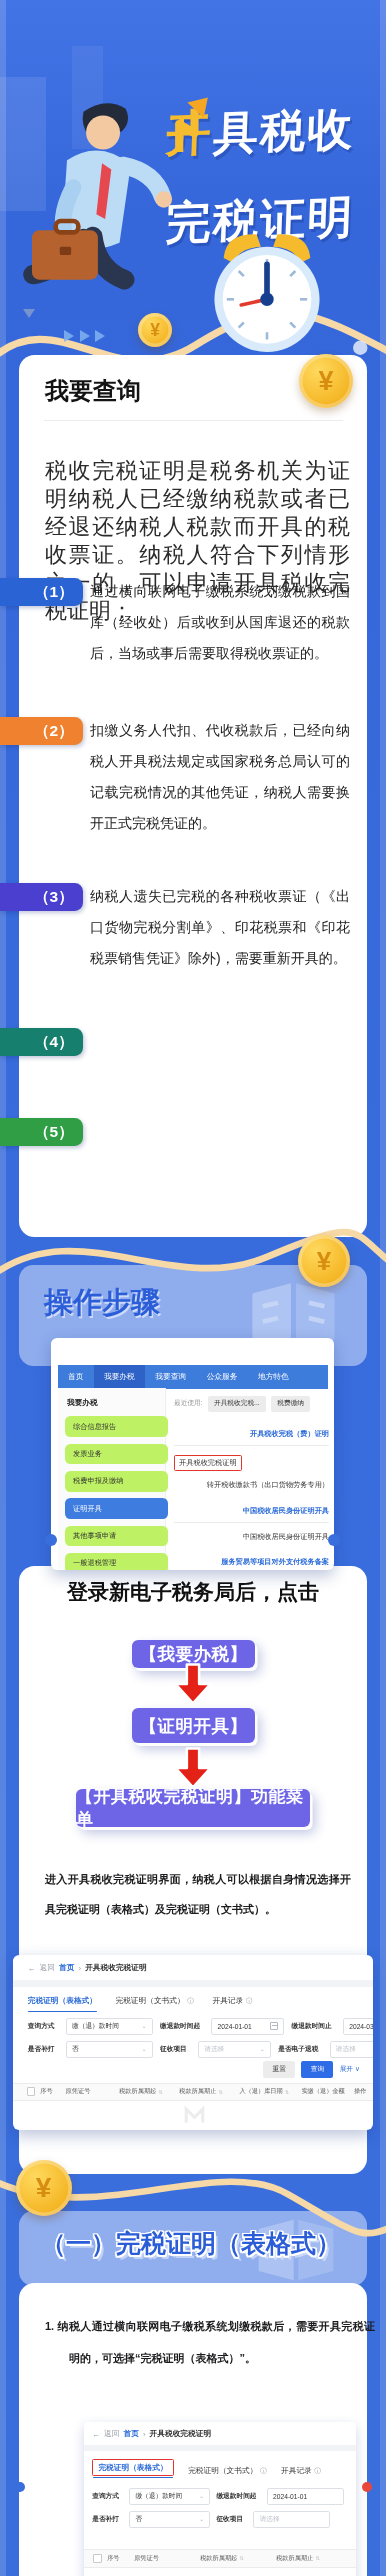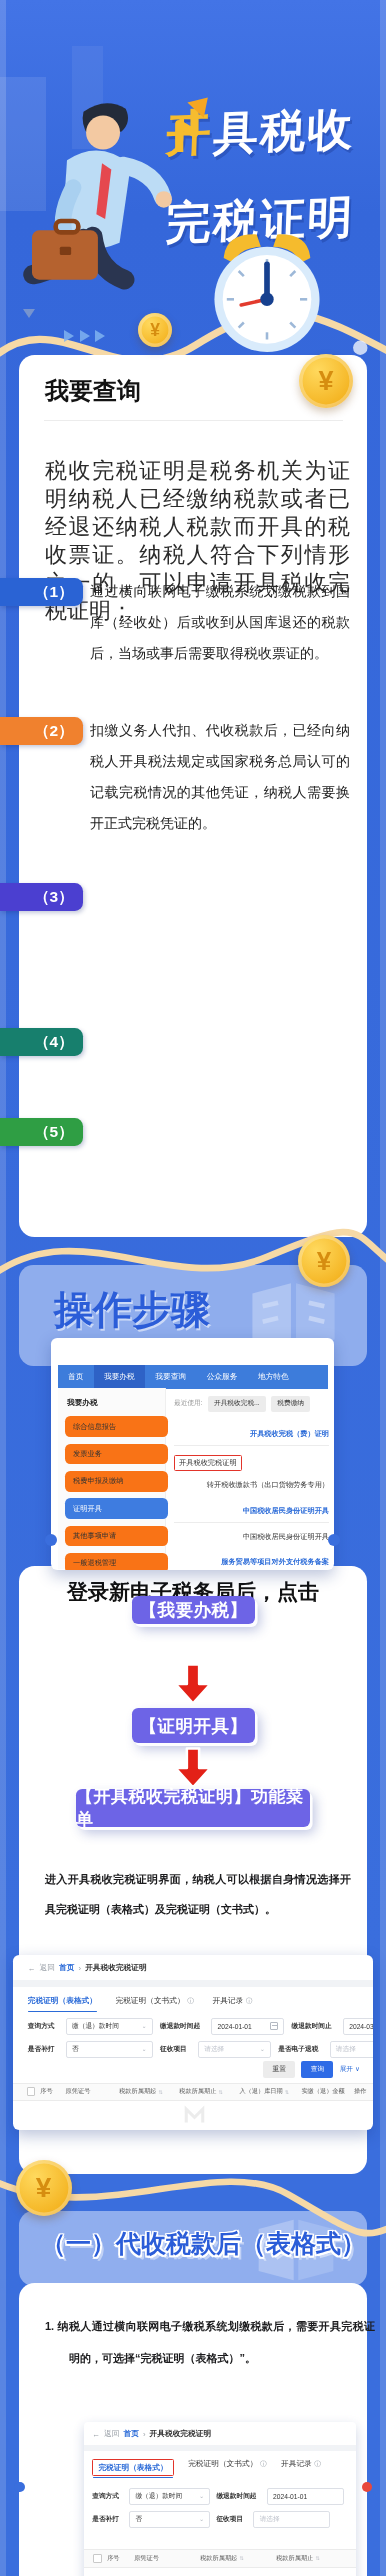--- a/index.html
+++ b/index.html
@@ -50,21 +50,21 @@
   .big-note{position:absolute;left:19px;width:348px;text-align:center;font-size:21px;font-weight:900;
             color:#111;z-index:4;}
 
   
   .shot{position:absolute;background:#fff;border-radius:6.2px;z-index:5;
         box-shadow:0 5.2px 14.4px rgba(20,50,130,.28);overflow:hidden;}
   .crumb{display:flex;align-items:center;gap:4.1px;font-size:7.7px;color:#9aa0a8;}
   .crumb .home{color:#2b6bd8;font-weight:600;}
   .crumb .cur{color:#333;font-weight:600;}
   .grayband{background:#f1f3f6;height:7.2px;width:100%;}
-  .tabs{display:flex;align-items:flex-start;gap:18.5px;font-size:7.7px;color:#333;}
+  .tabs{display:flex;align-items:flex-end;gap:18.5px;font-size:7.7px;color:#333;}
   .tab{position:relative;display:flex;align-items:center;gap:2.6px;}
   .tab .info{color:#9aa0a8;font-size:6.7px;}
   .tab.on{color:#2b6bd8;font-weight:700;}
   .tab.on .ul{position:absolute;left:0;right:0;bottom:-6.2px;height:1.5px;background:#2b6bd8;border-radius:1px;}
   .frm{display:flex;align-items:center;}
   .lab{font-size:6.7px;color:#333;font-weight:700;margin-right:4.1px;white-space:nowrap;}
   .box{height:16.5px;border:0.5px solid #dcdfe6;border-radius:2.1px;background:#fff;display:flex;align-items:center;
        justify-content:space-between;padding:0 5.2px;font-size:6.7px;color:#333;box-sizing:border-box;white-space:nowrap;}
   .box .chev{color:#b4b9c2;font-size:5.7px;margin-left:4.1px;}
   .ph{color:#bfc3cc;}
@@ -80,21 +80,21 @@
          font-size:6.2px;color:#555;box-sizing:border-box;}
   .thead .c{display:flex;align-items:center;gap:2.1px;justify-content:flex-start;white-space:nowrap;}
   .sort{color:#c0c4cc;font-size:5.2px;}
   .cb{width:6.7px;height:6.7px;border:0.5px solid #c9c9c9;border-radius:1px;background:#fff;}
   .wm{position:absolute;opacity:.45;z-index:0;}
 
   
   .pnav{position:absolute;background:#3d7cdb;display:flex;align-items:center;color:#fff;font-size:7.7px;}
   .pnav .it{padding:0 10.3px;height:24px;display:flex;align-items:center;}
   .pnav .it.on{background:#2e62c6;}
-  .spill{height:20.6px;background:#f97316;border-radius:5.2px;display:flex;align-items:center;padding:0 8.2px;
+  .spill{height:20.6px;background:#bef264;border-radius:5.2px;display:flex;align-items:center;padding:0 8.2px;
          font-size:7.2px;color:#333;margin-bottom:6.7px;width:87px;}
   .spill.on{background:#3e7ce0;color:#fff;}
   .mlink{font-size:7.2px;color:#333;white-space:nowrap;text-align:right;}
   .mlink.bl{color:#2b6bd8;font-weight:700;}
   .mdiv{height:0.5px;background:#ececec;width:100%;}
   .notch{position:absolute;border-radius:50%;z-index:6;}
 </style>
 </head>
 <body>
 
@@ -172,20 +172,21 @@
   <div class="thin-div" style="top:420px"></div>
   <div class="body-text" style="top:457px">税收完税证明是税务机关为证明纳税人已经缴纳税款或者已经退还纳税人税款而开具的税收票证。纳税人符合下列情形之一的，可以申请开具税收完税证明：</div>
 
   <div class="tag tag1" style="top:578px">（1）</div>
   <div class="item-text" style="top:576px">通过横向联网电子缴税系统划缴税款到国库（经收处）后或收到从国库退还的税款后，当场或事后需要取得税收票证的。</div>
 
   <div class="tag tag2" style="top:717px">（2）</div>
   <div class="item-text" style="top:715px">扣缴义务人代扣、代收税款后，已经向纳税人开具税法规定或国家税务总局认可的记载完税情况的其他凭证，纳税人需要换开正式完税凭证的。</div>
 
   <div class="tag tag3" style="top:883px">（3）</div>
+  <div class="item-text" style="top:881px">纳税人遗失已完税的各种税收票证（《出口货物完税分割单》、印花税票和《印花税票销售凭证》除外)，需要重新开具的。</div>
 
   <div class="tag tag4" style="top:1028px">（4）</div>
 
   <div class="tag tag5" style="top:1118px">（5）</div>
 
   <svg class="abs" style="left:0;top:1200px;z-index:3" width="386" height="103" viewBox="0 0 750 200">
     <path d="M-20 150 C150 20 330 190 520 110 S 680 60 770 130" fill="none" stroke="#f6d9a6" stroke-width="13" stroke-linecap="round"></path>
   </svg>
   <div class="coin" style="left:298px;top:1235px;width:52px;height:52px;font-size:26px;z-index:4">
       <span>¥</span>
@@ -195,21 +196,21 @@
   <svg class="abs" style="left:242px;top:1278px;z-index:3;opacity:.5" width="103" height="77" viewBox="0 0 200 150">
     <path d="M20 30 L95 10 L95 140 L20 120 Z" fill="rgba(255,255,255,.55)"></path>
     <path d="M105 10 L180 30 L180 120 L105 140 Z" fill="rgba(255,255,255,.35)"></path>
     <g stroke="#ffffff" stroke-width="9" opacity=".9">
       <line x1="40" y1="55" x2="70" y2="48"></line>
         <line x1="40" y1="85" x2="70" y2="78"></line>
       <line x1="130" y1="48" x2="160" y2="55"></line>
         <line x1="130" y1="78" x2="160" y2="85"></line>
     </g>
   </svg>
-  <div class="glass-title" style="left:54px;top:1283px;font-size:39px;text-shadow:1.5px 1.5px 0 rgba(255,255,255,.55)">操作步骤</div>
+  <div class="glass-title" style="left:44px;top:1283px;font-size:29px;text-shadow:1.5px 1.5px 0 rgba(255,255,255,.55)">操作步骤</div>
 
   <div class="shot" style="left:51px;top:1338px;width:283px;height:232px">
     <div class="pnav" style="left:6.7px;top:27px;width:270px;height:24px">
       <div class="it">首页</div>
       <div class="it on">我要办税</div>
       <div class="it">我要查询</div>
       <div class="it">公众服务</div>
       <div class="it">地方特色</div>
     </div>
 
@@ -242,21 +243,21 @@
       <div class="mlink bl" style="margin-top:15.5px">服务贸易等项目对外支付税务备案</div>
       
     </div>
   </div>
   <div class="notch" style="left:45px;top:1534px;width:12.4px;height:12.4px;background:#3a6edd"></div>
   <div class="notch" style="left:328px;top:1534px;width:12.4px;height:12.4px;background:#3a6edd"></div>
 
   <div class="card" style="top:1566px;height:608px"></div>
   <div class="big-note" style="top:1578px">登录新电子税务局后，点击</div>
 
-  <div class="flow-btn" style="left:132px;top:1596px;width:123px;height:28px">【我要办税】</div>
+  <div class="flow-btn" style="left:132px;top:1640px;width:123px;height:28px">【我要办税】</div>
   <svg class="abs" style="left:173px;top:1663px;z-index:4" width="40" height="42" viewBox="0 0 78 82">
     <path d="M27 3 h24 v38 h22 L39 79 L5 41 h22 Z" fill="#e32117" stroke="#fff" stroke-width="5" stroke-linejoin="round"></path>
   </svg>
   <div class="flow-btn" style="left:132px;top:1708px;width:123px;height:35px">【证明开具】</div>
   <svg class="abs" style="left:173px;top:1747px;z-index:4" width="40" height="42" viewBox="0 0 78 82">
     <path d="M27 3 h24 v38 h22 L39 79 L5 41 h22 Z" fill="#e32117" stroke="#fff" stroke-width="5" stroke-linejoin="round"></path>
   </svg>
   <div class="flow-btn" style="left:76px;top:1789px;width:234px;height:38px;font-size:17px">【开具税收完税证明】功能菜单</div>
 
   <div class="step" style="top:1864px;font-weight:600;line-height:30px">进入开具税收完税证明界面，纳税人可以根据自身情况选择开具完税证明（表格式）及完税证明（文书式）。</div>
@@ -354,21 +355,21 @@
   <div class="coin" style="left:15.5px;top:2160px;width:56px;height:56px;font-size:28px;z-index:4">
       <span>¥</span>
     </div>
 
   <div class="glass" style="top:2211px;height:75px"></div>
   <svg class="abs" style="left:247px;top:2215px;z-index:3;opacity:.45" width="98" height="70" viewBox="0 0 200 150">
     <path d="M20 30 L95 10 L95 140 L20 120 Z" fill="rgba(255,255,255,.55)"></path>
     <path d="M105 10 L180 30 L180 120 L105 140 Z" fill="rgba(255,255,255,.35)"></path>
   </svg>
   <div class="glass-title" style="left:41px;top:2227px;font-size:25px;
-       text-shadow:-1.5px -1.5px 0 #fff,1.5px -1.5px 0 #fff,-1.5px 1.5px 0 #fff,1.5px 1.5px 0 #fff,0 -1.5px 0 #fff,0 1.5px 0 #fff,-1.5px 0 0 #fff,1.5px 0 0 #fff,3.6px 4.1px 0 rgba(255,255,255,.45)">（一）代收税款后（表格式）</div>
+       text-shadow:-1.5px -1.5px 0 #fff,1.5px -1.5px 0 #fff,-1.5px 1.5px 0 #fff,1.5px 1.5px 0 #fff,0 -1.5px 0 #fff,0 1.5px 0 #fff,-1.5px 0 0 #fff,1.5px 0 0 #fff,3.6px 4.1px 0 rgba(255,255,255,.45)">（一）完税证明（表格式）</div>
 
   <div class="card" style="top:2283px;height:1267px;border-radius:15.5px 15.5px 0 0"></div>
 
   <div class="step hang1" style="top:2310px">1. 纳税人通过横向联网电子缴税系统划缴税款后，需要开具完税证明的，可选择“完税证明（表格式）”。</div>
 
   <div class="shot" style="left:84px;top:2422px;width:272px;height:197px;border-radius:4.1px;box-shadow:0 4.1px 11.3px rgba(20,50,130,.2)">
     <div class="crumb" style="position:absolute;left:8.2px;top:7.2px">
       <span>←</span>
       <span>返回</span>
       <span class="home">首页</span>

